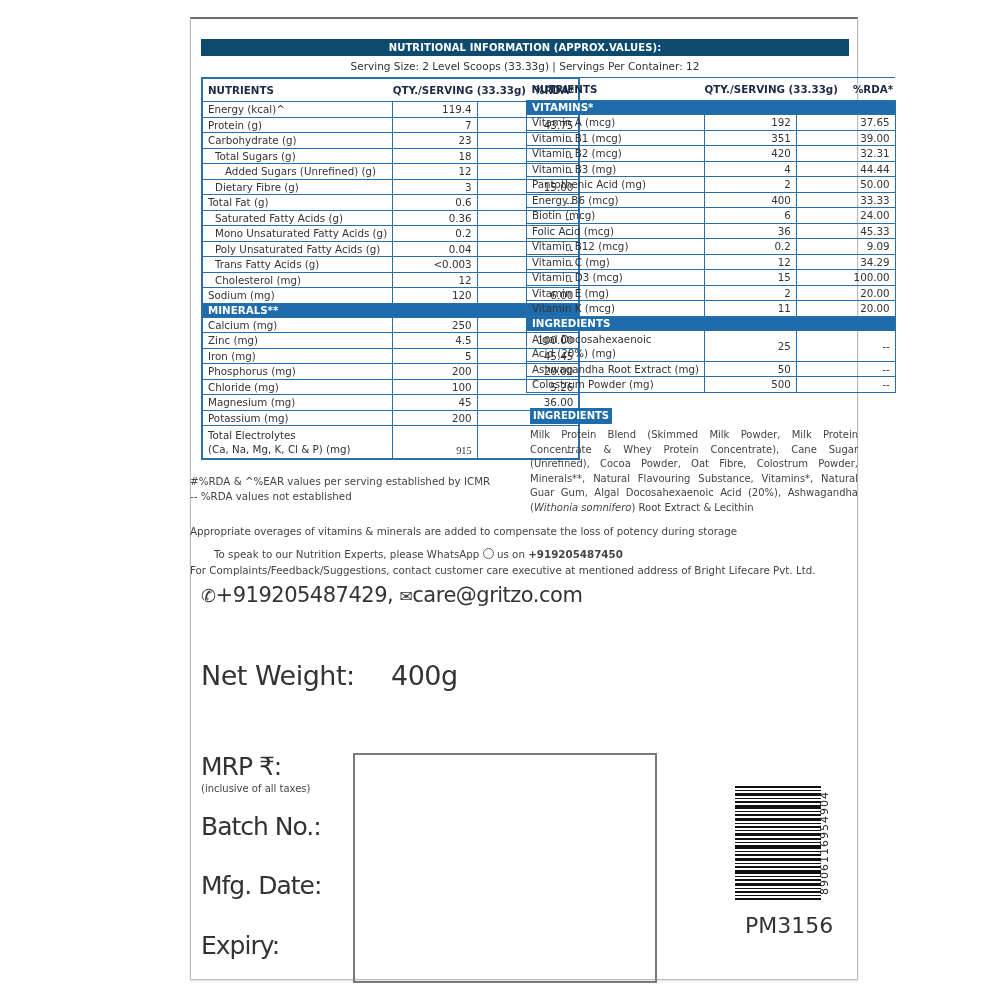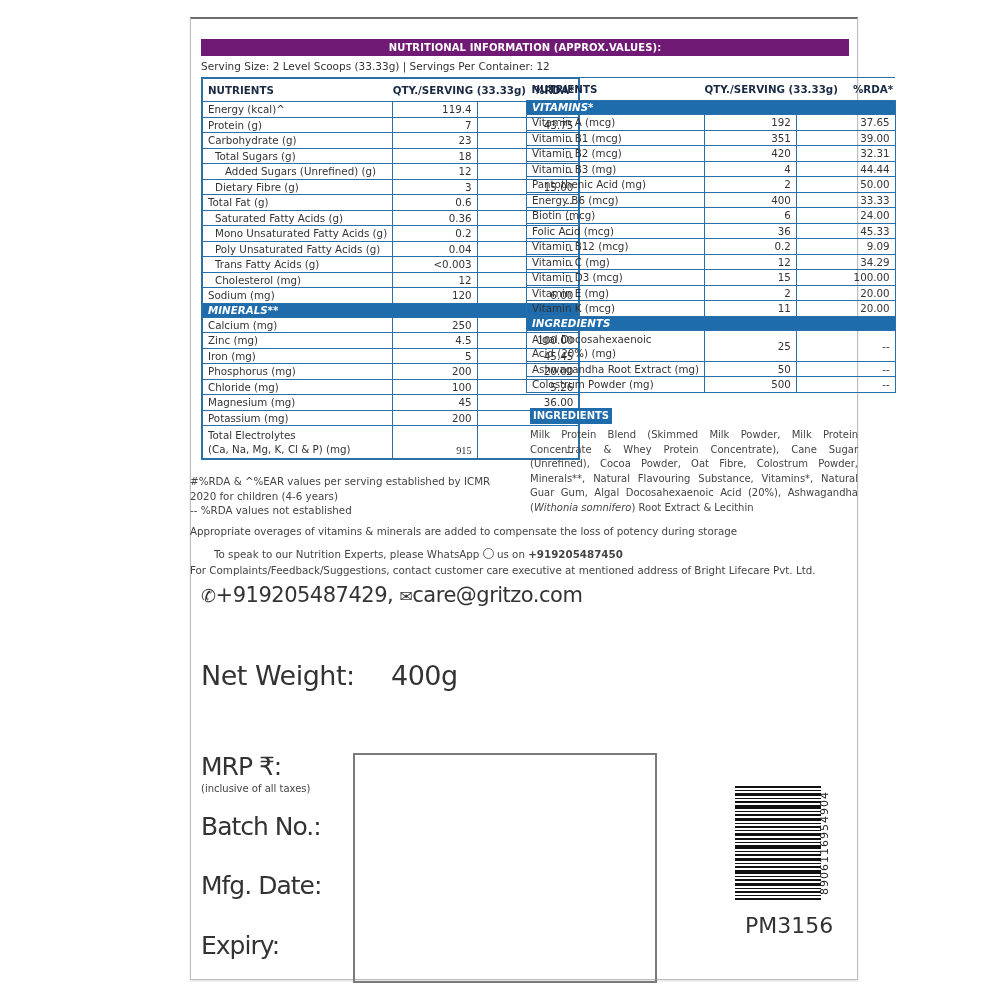--- a/index.html
+++ b/index.html
@@ -1,24 +1,24 @@
 <!DOCTYPE html>
 <html><head>
 <meta charset="utf-8">
 <style>
   html, body { margin:0; padding:0; background:#ffffff; }
   body { width:1000px; height:1000px; position:relative; font-family:"DejaVu Sans", sans-serif; color:#333; overflow:hidden; }
   .page { position:absolute; left:190px; top:17px; width:668px; height:963px; border:1px solid #bdbdbd; border-top:2px solid #6e6e6e; box-sizing:border-box; box-shadow:0 1px 2px rgba(0,0,0,0.15); }
-  .title-bar { position:absolute; left:201px; top:39px; width:648px; height:17px; background:#701a75; color:#fff; font-weight:bold; font-size:10px; text-align:center; line-height:17px; letter-spacing:0.1px; }
-  .serving { position:absolute; left:201px; top:58px; width:648px; font-size:10.5px; color:#333; line-height:16px; }
+  .title-bar { position:absolute; left:201px; top:39px; width:648px; height:17px; background:#0c4a6e; color:#fff; font-weight:bold; font-size:10px; text-align:center; line-height:17px; letter-spacing:0.1px; }
+  .serving { position:absolute; left:201px; top:58px; width:648px; text-align:center; font-size:10.5px; color:#333; line-height:16px; }
   table.nt { position:absolute; border-collapse:collapse; font-size:10.3px; color:#333; }
   table.nt td { border:1px solid #2b6fa8; padding:0 5px; height:14.5px; line-height:14px; white-space:nowrap; }
   table.nt td.num { text-align:right; }
   table.nt tr.hdr td { font-weight:bold; font-size:10.3px; color:#1a2a44; height:22px; border-left:none; border-right:none; }
-  table.nt tr.sec td { background:#1f6cad; color:#fff; font-weight:bold; height:13px; line-height:13px;font-style:italic; }
+  table.nt tr.sec td { background:#1f6cad; color:#fff; font-weight:bold; height:13px; line-height:13px; }
   .left-tbl { left:201px; top:77px; width:324px; border:2px solid #2b6fa8; }
   .right-tbl { left:526px; top:77px; width:323px; }
   .ind1 { padding-left:12px !important; }
   .ind2 { padding-left:22px !important; }
   .ing-label { position:absolute; left:530px; top:408px; background:#1f6cad; color:#fff; font-weight:bold; font-size:10px; padding:1px 3px; line-height:14px; }
   .ing-text { position:absolute; left:530px; top:428px; width:328px; font-size:10px; line-height:14.5px; text-align:justify; color:#444; }
   .foot { position:absolute; left:190px; font-size:10.3px; color:#444; line-height:14.5px; }
   .contact { position:absolute; left:201px; top:583px; font-size:21px; color:#333; font-family:"DejaVu Sans", sans-serif; letter-spacing:-0.5px; }
   .netw { position:absolute; left:201px; top:660px; font-size:27px; color:#333; letter-spacing:-0.5px; }
   .netw .val { position:absolute; left:190px; }
@@ -283,21 +283,20 @@
 </tbody>
   </table>
 
 <div class="ing-label">INGREDIENTS</div>
 <div class="ing-text">
   <span>Milk Protein Blend (Skimmed Milk Powder, Milk Protein Concentrate &amp; Whey Protein Concentrate), Cane Sugar (Unrefined), Cocoa Powder, Oat Fibre, Colostrum Powder, Minerals**, Natural Flavouring Substance, Vitamins*, Natural Guar Gum, Algal Docosahexaenoic Acid (20%), Ashwagandha (</span><i>Withonia somnifero</i><span>) Root Extract &amp; Lecithin</span>
 </div>
 
 <div class="foot" style="top:474px;">
   <div>#%RDA &amp; ^%EAR values per serving established by ICMR</div>
-  <div>2020 for children (4-6 years)</div>
   <div>-- %RDA values not established</div>
 </div>
 <div class="foot" style="top:524px;">Appropriate overages of vitamins &amp; minerals are added to compensate the loss of potency during storage</div>
 <div class="foot" style="top:547px;margin-left:24px;">
   <span>To speak to our Nutrition Experts, please WhatsApp</span>
   <span style="display:inline-block;width:9px;height:9px;border:1px solid #666;border-radius:50%;vertical-align:-1px;"></span><span> us on </span><b>+919205487450</b>
 </div>
 <div class="foot" style="top:563px;">For Complaints/Feedback/Suggestions, contact customer care executive at mentioned address of Bright Lifecare Pvt. Ltd.</div>
 
 <div class="contact">

